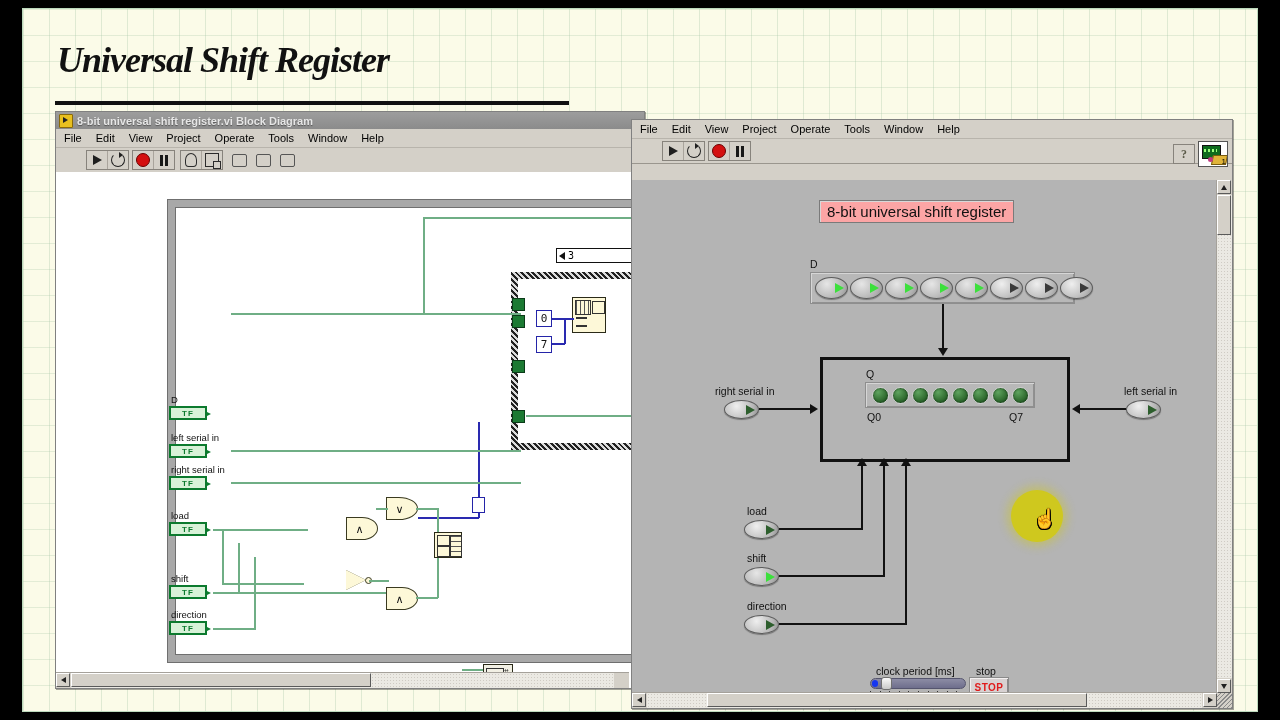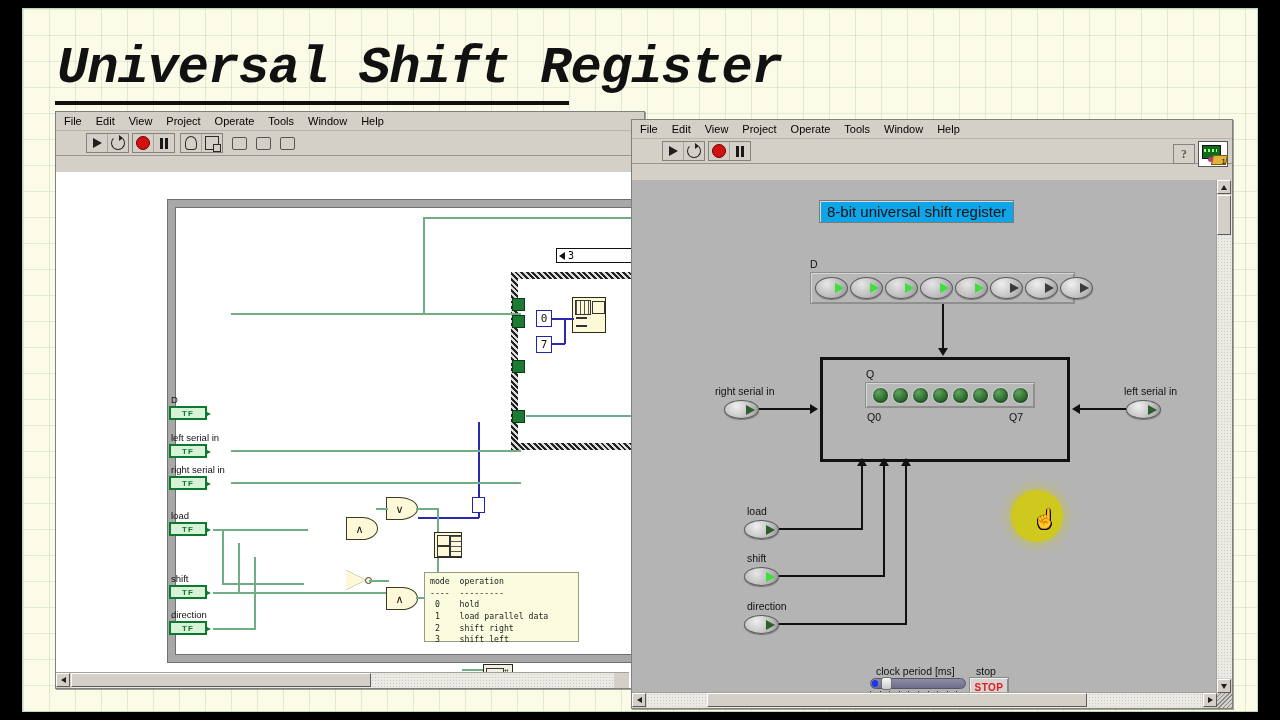--- a/index.html
+++ b/index.html
@@ -7,22 +7,22 @@
   #root{position:relative;width:1280px;height:720px;background:#000;}
 
   
   .slide{position:absolute;left:22px;top:8px;width:1236px;height:704px;
      background:#fbfbe8;border:1px solid #bcd9bc;box-sizing:border-box;overflow:hidden;}
   .gridlines{position:absolute;inset:0;
      background-image:
        repeating-linear-gradient(to right,rgba(170,200,170,.35) 0 1px,transparent 1px 26px),
        repeating-linear-gradient(to bottom,rgba(170,200,170,.30) 0 1px,transparent 1px 26px);}
 
-  .title{position:absolute;left:34px;top:30px;font-size:52px;color:#111;
-     font-family:Liberation Mono, monospace;font-weight:bold;font-style:italic;
+  .title{position:absolute;left:34px;top:30px;font-size:36px;color:#111;
+     font-family:Liberation Serif, serif;font-weight:bold;font-style:italic;
      letter-spacing:-1px;white-space:nowrap;}
   .title-rule{position:absolute;left:32px;top:92px;width:514px;height:4px;background:#111;}
 
   
   .win{position:absolute;box-sizing:border-box;background:#d4d0c8;
        border:1px solid #808080;box-shadow:1px 1px 0 rgba(0,0,0,.35);}
   .titlebar{height:17px;display:flex;align-items:center;padding:0 2px 0 3px;gap:4px;}
   .tb-active{background:linear-gradient(to bottom,#1066c8,#0a54ad 55%,#2a7fe0);}
   .tb-inactive{background:linear-gradient(to bottom,#9d9d9d,#8b8b8b);}
   .tb-icon{width:12px;height:12px;background:#e8c020;border:1px solid #8a6a08;
@@ -137,21 +137,21 @@
   .case-sel .ar{width:0;height:0;border-top:4px solid transparent;border-bottom:4px solid transparent;
      border-right:6px solid #111;margin:0 3px 0 2px;}
   .case-sel span{font-size:10px;font-family:"DejaVu Sans Mono",monospace;}
   .tunnel{position:absolute;background:#1c7a33;border:1px solid #0a3a18;}
   .note{position:absolute;background:#fbfbe0;border:1px solid #9a9a80;padding:3px 5px;
      font-family:"DejaVu Sans Mono",monospace;font-size:8.2px;line-height:1.42;color:#222;
      white-space:pre;box-sizing:border-box;}
 
   
   .fp-canvas{position:absolute;inset:0;background:#b4b4b4;}
-  .fp-title{position:absolute;background:#0ea5e9;border:1px solid #7a7a7a;
+  .fp-title{position:absolute;background:#fca5a5;border:1px solid #7a7a7a;
      box-shadow:inset 1px 1px 0 #d8d8d8;padding:2px 7px;font-size:15px;color:#111;
      font-family:"Liberation Sans",sans-serif;white-space:nowrap;}
 
   .arr-box{position:absolute;background:#b8b8b8;border:1px solid #8e8e8e;
      box-shadow:inset 1px 1px 0 #d6d6d6, inset -1px -1px 0 #909090;
      display:flex;align-items:center;gap:2px;padding:3px 4px;box-sizing:border-box;}
   .sw{width:31px;height:20px;border-radius:50%;flex:0 0 auto;position:relative;
      background:radial-gradient(circle at 35% 30%,#efefef,#b5b5b5 70%,#8a8a8a);
      border:1px solid #5c5c5c;box-shadow:0 1px 1px rgba(0,0,0,.35);}
   .sw:after{content:"";position:absolute;right:3px;top:50%;transform:translateY(-50%);
@@ -202,20 +202,24 @@
 
 <div id="root">
 
   <div class="slide">
     <div class="gridlines"></div>
 
     <div class="title">Universal Shift Register</div>
     <div class="title-rule"></div>
 
     <div class="win" style="left:32px;top:102px;width:590px;height:578px;">
+      <div class="titlebar tb-inactive">
+        <div class="tb-icon"></div>
+        <div class="tb-title dim">8-bit universal shift register.vi Block Diagram</div>
+      </div>
 
       <div class="menubar">
         <span>File</span>
         <span>Edit</span>
         <span>View</span>
         <span>Project</span>
         <span>Operate</span>
         <span>Tools</span>
         <span>Window</span>
         <span>Help</span>
@@ -367,26 +371,20 @@
             <div style="position:absolute;left:2px;top:13px;width:11px;height:9px;border:1.2px solid #333;"></div>
             <div style="position:absolute;left:15px;top:2px;width:10px;height:20px;border:1.2px solid #333;background:repeating-linear-gradient(to bottom,#555 0 1px,#fdf8d8 1px 5px);"></div>
           </div>
 
           <div class="node gray" style="left:427px;top:492px;width:30px;height:14px;">
             <div style="position:absolute;left:2px;top:3px;width:16px;height:7px;border:1.2px solid #333;"></div>
             <div style="position:absolute;left:20px;top:3px;font-size:8px;line-height:7px;color:#222;">#</div>
           </div>
           <div class="wire grn dot" style="left:406px;top:497px;width:21px;height:2px;"></div>
 
-          <div class="note" style="left:368px;top:400px;width:155px;height:70px;">mode  operation
-----  ---------
- 0    hold
- 1    load parallel data
- 2    shift right
- 3    shift left</div>
         </div>
 
         <div class="sb-h">
           <div class="sb-arrow" style="left:0;top:0;">
               <i class="tri lf"></i>
             </div>
           <div class="sb-track" style="left:15px;right:15px;top:0;bottom:0;"></div>
           <div class="sb-thumb" style="left:15px;top:0;width:300px;height:14px;"></div>
         </div>
       </div>

